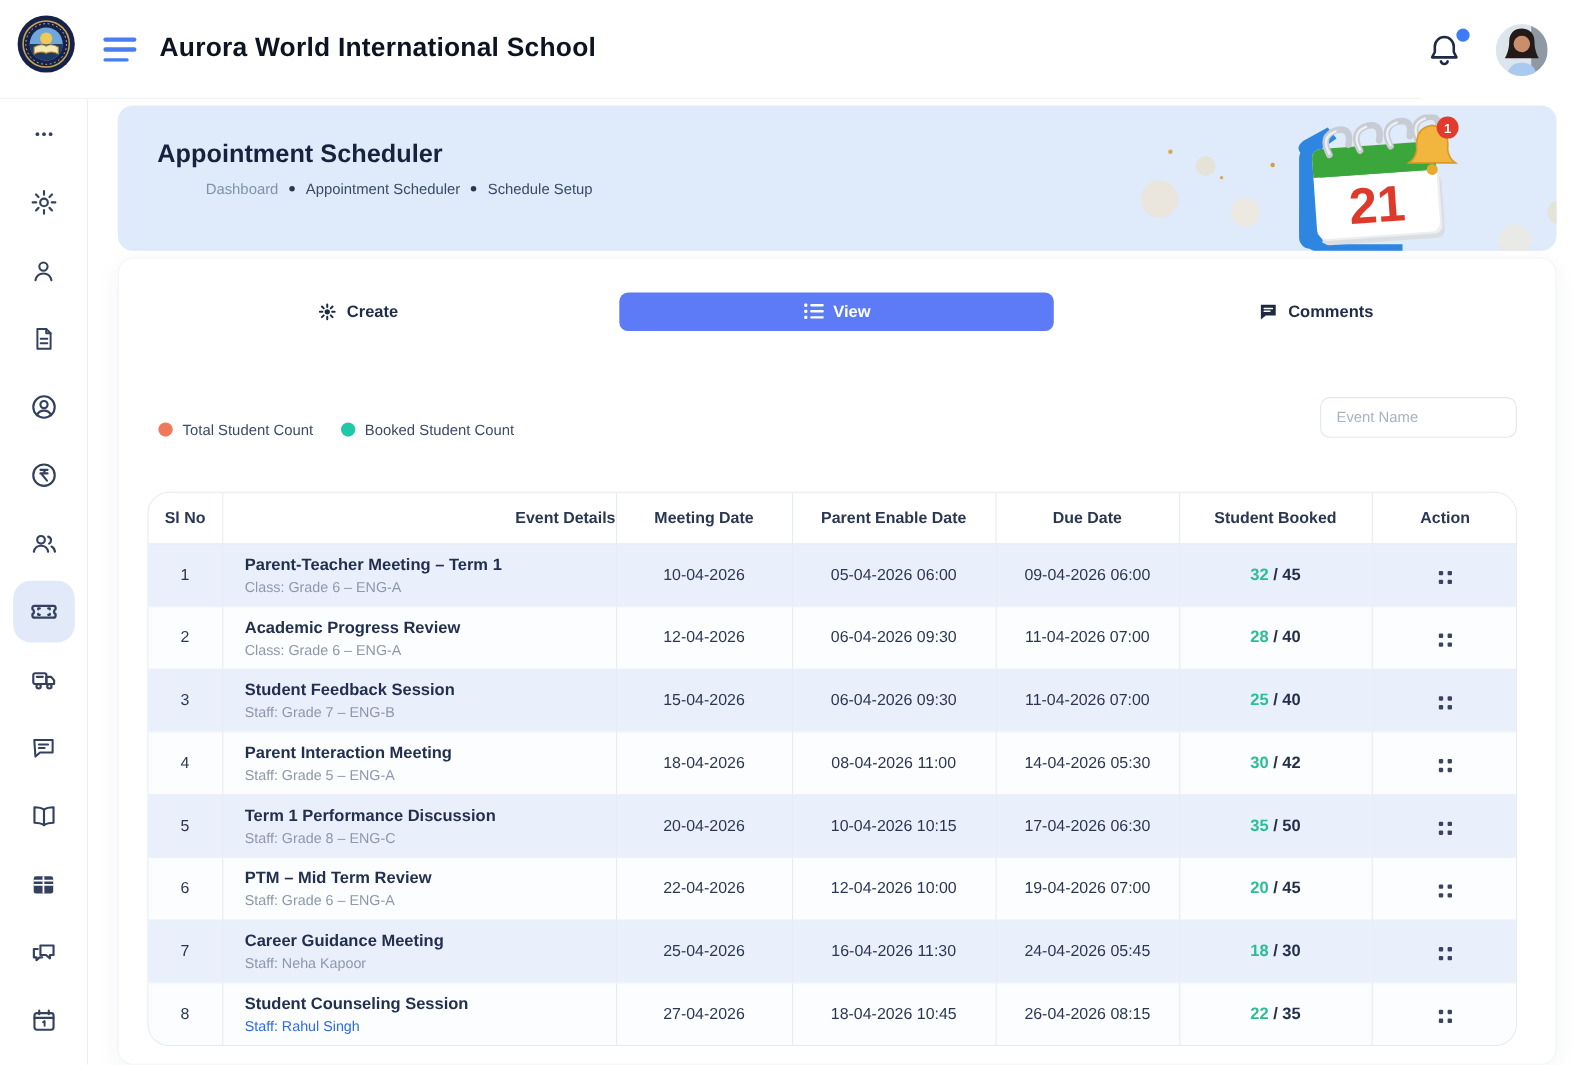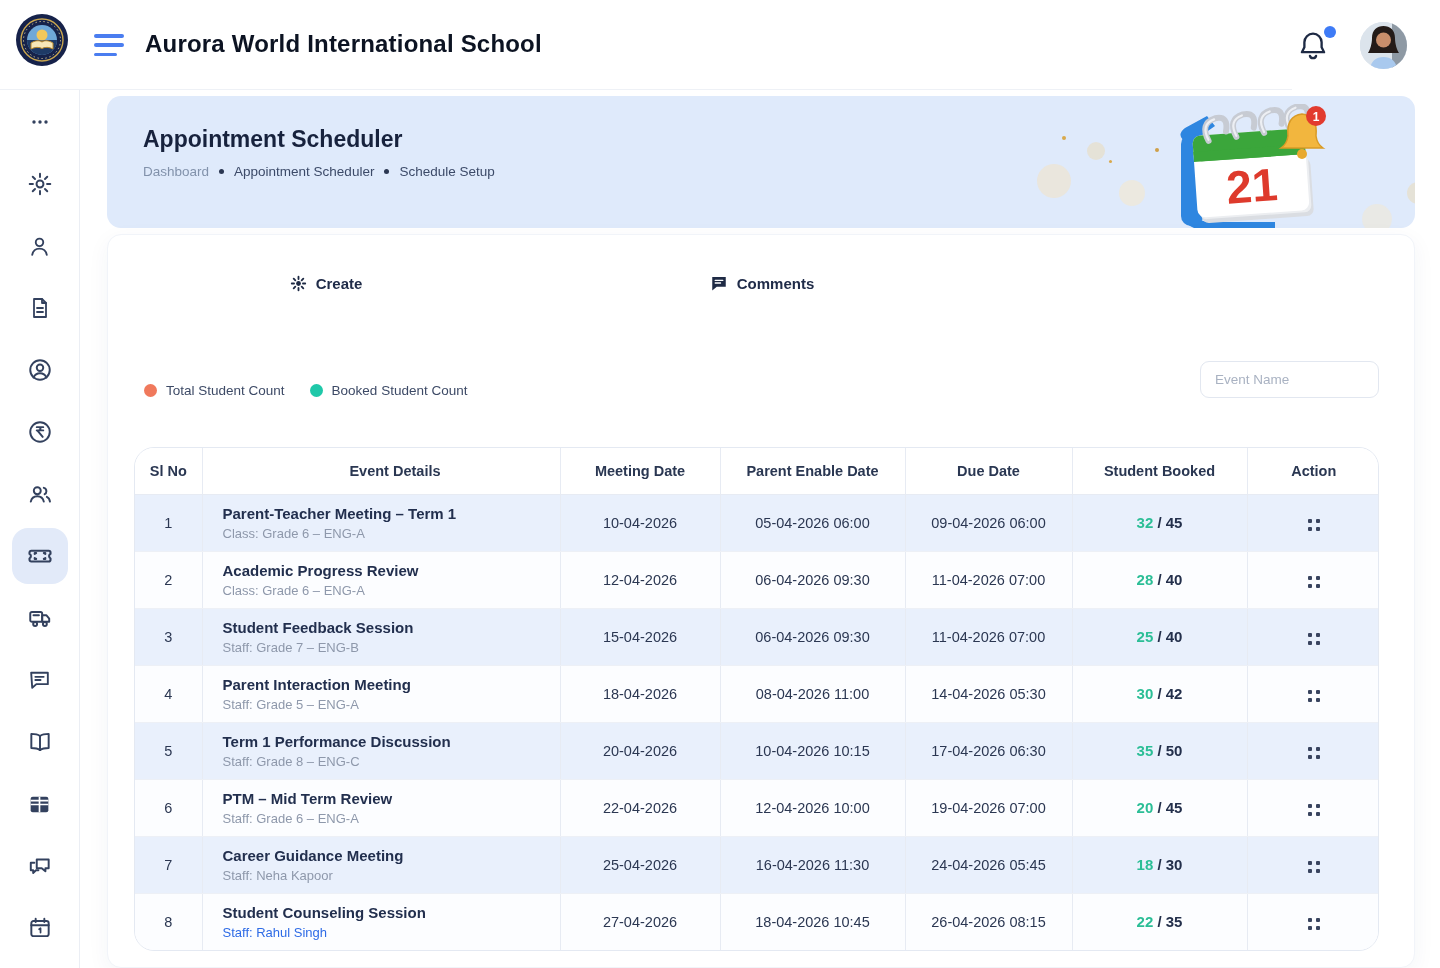--- a/index.html
+++ b/index.html
@@ -22,21 +22,21 @@
   .side-item { width:56px; height:56px; margin-bottom:0; display:flex; align-items:center; justify-content:center; border-radius:16px; cursor:pointer; flex:0 0 auto; }
   .side-item + .side-item { margin-top:6px; }
   .side-item.active { background:#E2EAF9; }
   .side-item svg { display:block; }
 
   
   .banner { position:absolute; left:107px; top:96px; width:1308px; height:132px; background:#DFEAFB; border-radius:14px; overflow:hidden; z-index:1; }
   .banner-title { position:absolute; left:36px; top:30px; font-size:23px; font-weight:700; color:#17223D; }
   .breadcrumb { position:absolute; left:36px; top:68px; display:flex; align-items:center; gap:10px; font-size:13.5px; }
   .crumb { color:#3C4A68; }
-  .crumb.first { color:#8292AB; }
+  .crumb.first { color:#8292AB;margin-left:44px; }
   .crumb-dot { width:5px; height:5px; border-radius:50%; background:#2B3752; }
   .deco { position:absolute; border-radius:50%; }
   .calendar-illus { position:absolute; right:88px; top:8px; }
 
   
   .card { position:absolute; left:107px; top:234px; width:1308px; height:734px; background:#fff; border-radius:14px; border:1px solid #F1F4F9; box-shadow:0 6px 22px rgba(30,50,90,.05); z-index:2; }
   .tabs { position:absolute; left:0; top:30px; width:100%; display:flex; }
   .tab-zone { width:436px; display:flex; align-items:center; justify-content:center; }
   .tab { display:flex; align-items:center; gap:9px; font-size:15px; font-weight:600; color:#202C49; background:transparent; border:none; cursor:pointer; font-family:inherit; padding:9px 14px; border-radius:8px; }
   .tab.active { background:#5D7BF7; color:#fff; width:395px; justify-content:center; padding:9px 0; }
@@ -47,21 +47,21 @@
   .legend-item { display:flex; align-items:center; gap:9px; font-size:13.5px; color:#3D4A66; }
   .legend-dot { width:13px; height:13px; border-radius:50%; }
   .event-filter { position:absolute; left:1092px; top:126px; width:179px; height:37px; border:1px solid #E2E7F0; border-radius:9px; padding:0 14px; font-size:13.5px; color:#2B3752; font-family:inherit; background:#fff; }
   .event-filter::placeholder { color:#A9B2C2; }
 
   
   .table-wrap { position:absolute; left:26px; top:212px; width:1245px; border:1px solid #E4E9F2; border-radius:20px; overflow:hidden; background:#fff; }
   table { width:100%; border-collapse:collapse; table-layout:fixed; }
   col.c-sl{width:67px} col.c-evt{width:358px} col.c-meet{width:160px} col.c-parent{width:185px} col.c-due{width:167px} col.c-booked{width:175px} col.c-action{width:133px}
   th { height:46px; font-size:14.5px; font-weight:600; color:#2A3752; text-align:center; background:#fff; border-right:1px solid #E7EBF3; border-bottom:1px solid #E7EBF3; }
-  th.left { text-align:center; padding-left:28px; }
+  th.left { text-align:right; padding-left:28px; }
   td { height:57px; font-size:14.5px; color:#2B3752; text-align:center; border-right:1px solid #E7EBF3; border-bottom:1px solid #EDF0F6; }
   tr:last-child td { border-bottom:none; }
   th:last-child, td:last-child { border-right:none; }
   tr.odd td { background:#E9F0FC; }
   tr.even td { background:#FCFDFF; }
   td.evt { text-align:left; padding-left:20px; }
   .evt-title { font-size:15px; font-weight:600; color:#222F4E; margin-bottom:4px; }
   .evt-sub { font-size:13px; color:#8E98AB; }
   .evt-sub.link { color:#2E6BE6; }
   .booked-val { color:#2BBE96; font-weight:600; font-size:15px; }
@@ -299,20 +299,37 @@
   <div class="tabs" id="tabs">
       <div class="tab-zone">
         <button class="tab">
           <span>
             <svg width="17" height="17" viewBox="0 0 24 24" fill="none" stroke="#1E2A44" stroke-width="2.6" stroke-linecap="round">
               <circle cx="12" cy="12" r="3.4" fill="#1E2A44" stroke="none"></circle>
               <path d="M12 2.5v3.2M12 18.3v3.2M2.5 12h3.2M18.3 12h3.2M5.2 5.2l2.3 2.3M16.5 16.5l2.3 2.3M18.8 5.2l-2.3 2.3M7.5 16.5l-2.3 2.3"></path>
             </svg>
           </span>
           <span>Create</span>
+        </button>
+      </div>
+      <div class="tab-zone">
+        <button class="tab active">
+          <span>
+            <svg width="18" height="16" viewBox="0 0 18 16">
+              <g fill="#fff">
+                <rect x="0" y="1" width="3" height="3" rx="1"></rect>
+                <rect x="0" y="6.5" width="3" height="3" rx="1"></rect>
+                <rect x="0" y="12" width="3" height="3" rx="1"></rect>
+                <rect x="5.5" y="1.4" width="12.5" height="2.2" rx="1"></rect>
+                <rect x="5.5" y="6.9" width="12.5" height="2.2" rx="1"></rect>
+                <rect x="5.5" y="12.4" width="12.5" height="2.2" rx="1"></rect>
+              </g>
+            </svg>
+          </span>
+          <span>View</span>
         </button>
       </div>
       <div class="tab-zone">
         <button class="tab">
           <span>
             <svg width="18" height="18" viewBox="0 0 24 24">
               <path d="M3 4h18v13H9l-6 5z" fill="#1E2A44"></path>
               <path d="M7 8.5h10M7 12h7" stroke="#fff" stroke-width="1.8" stroke-linecap="round"></path>
             </svg>
           </span>

